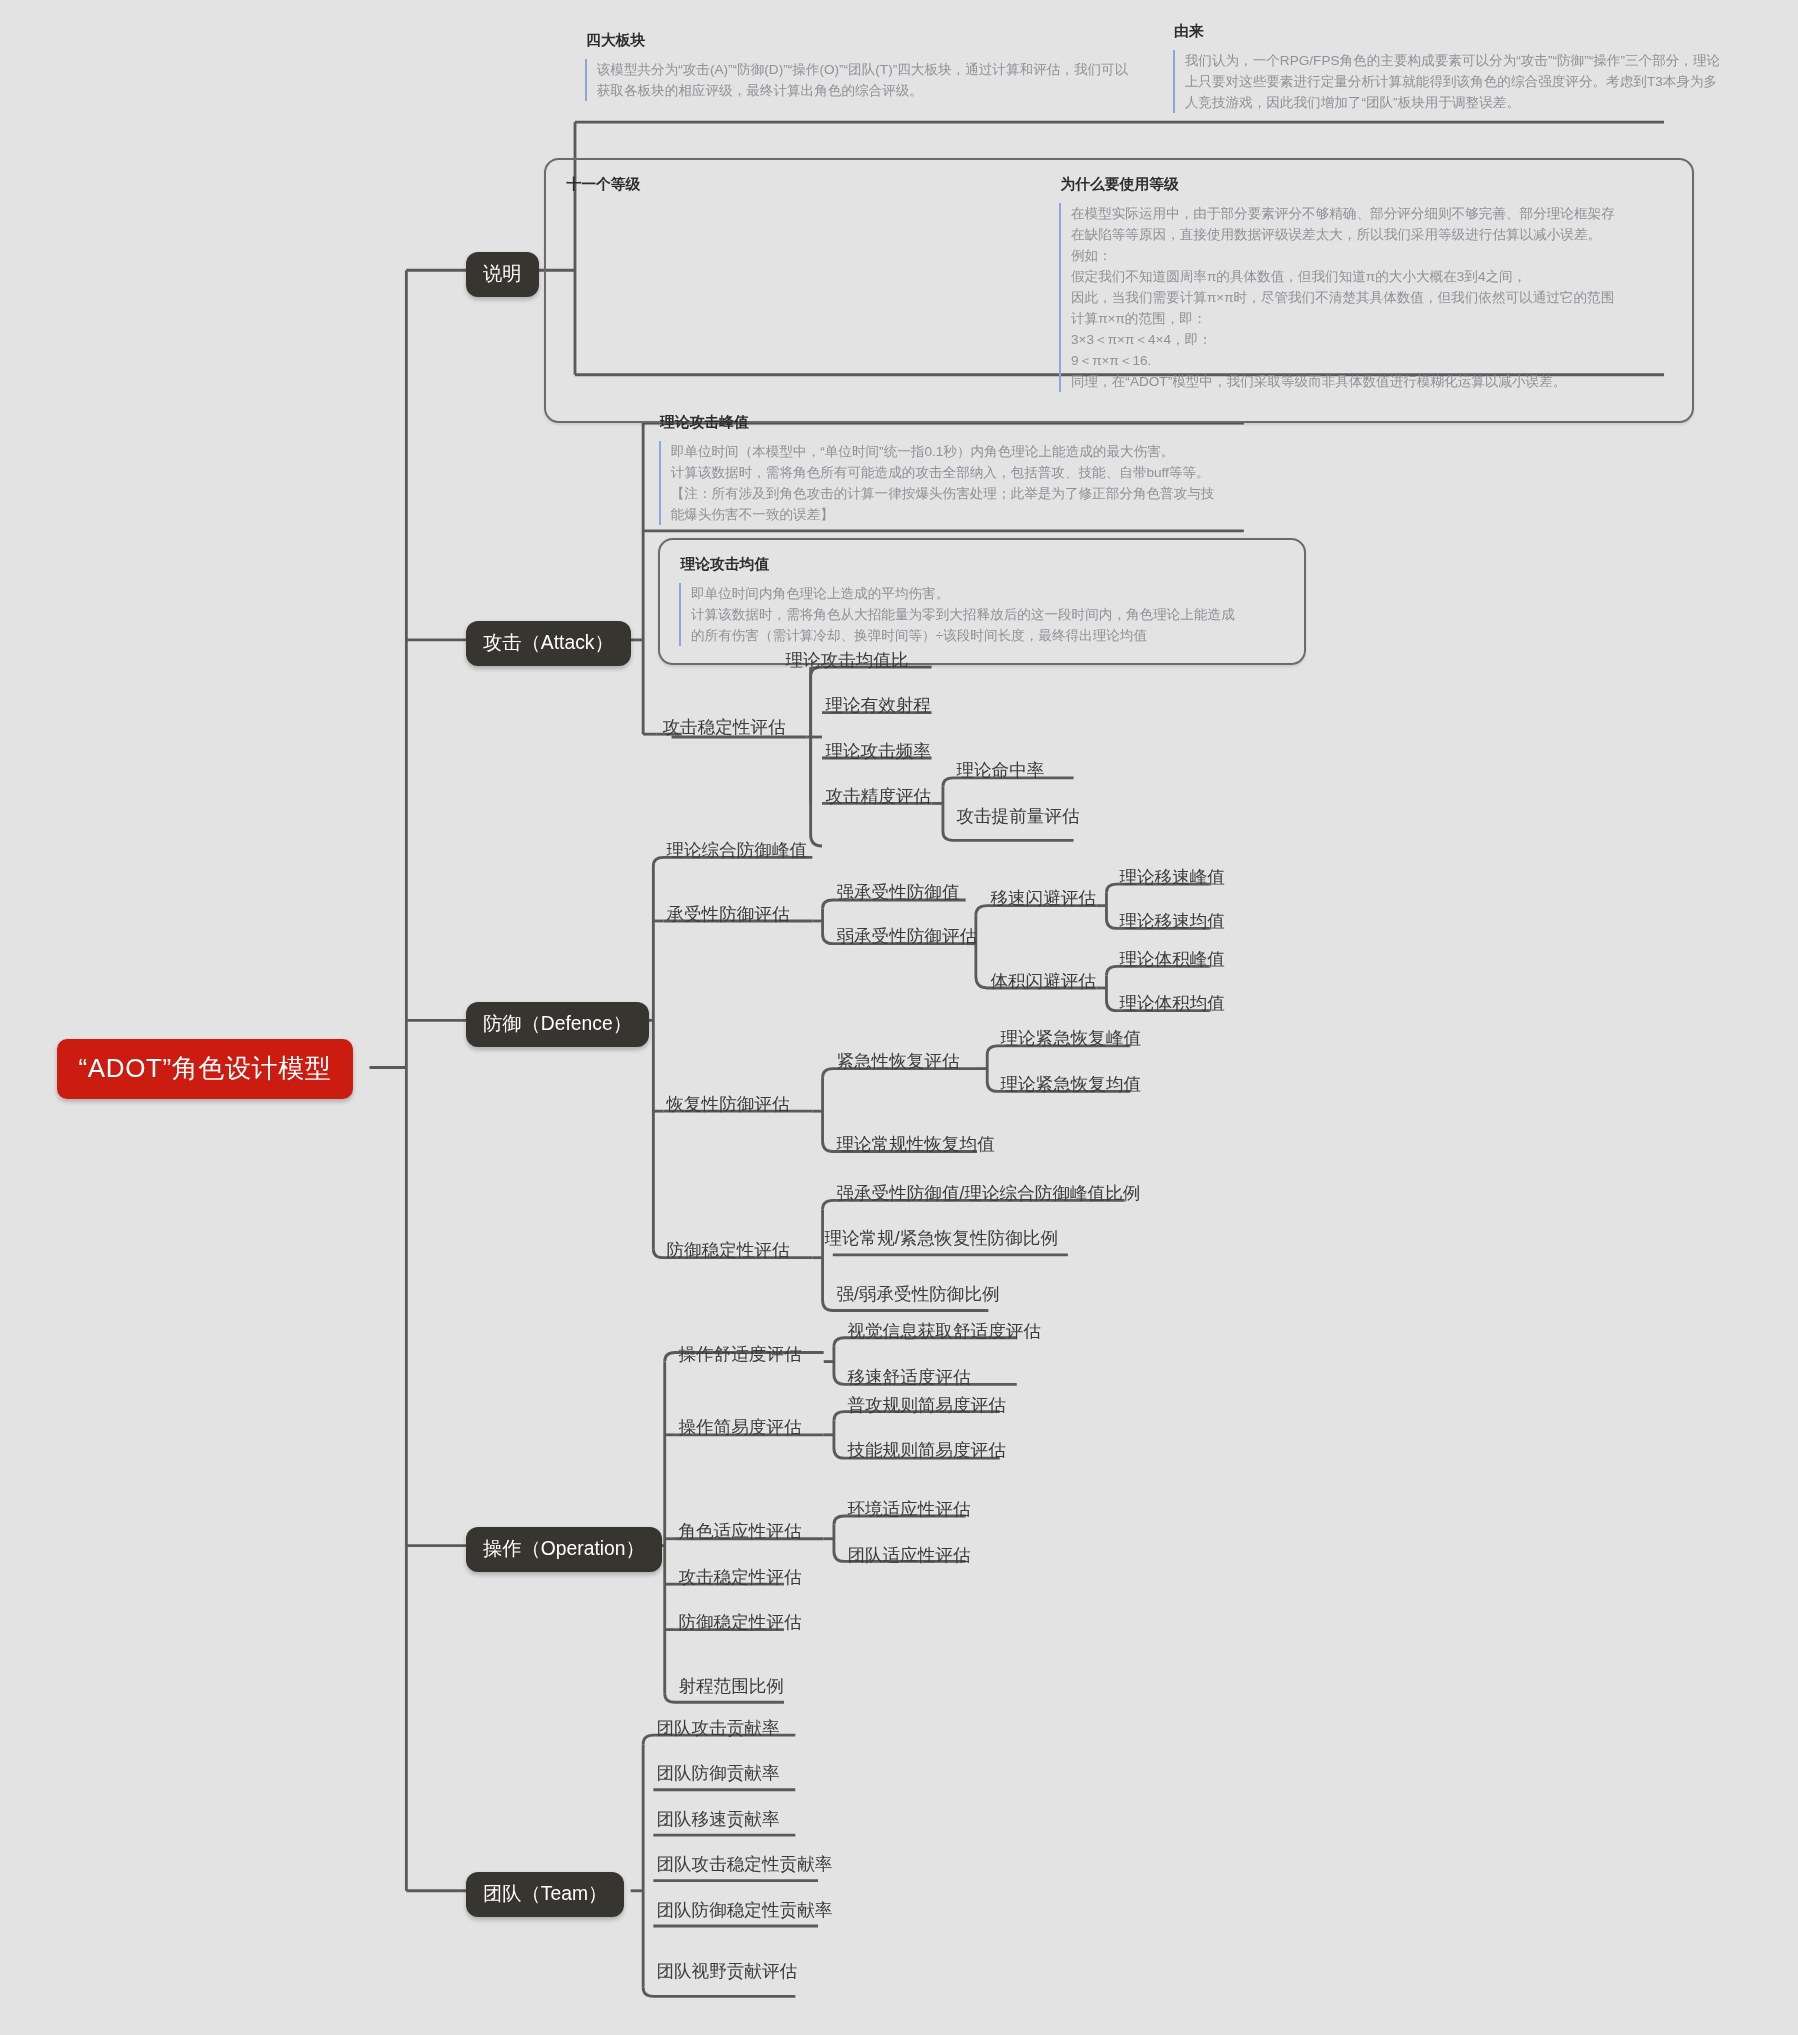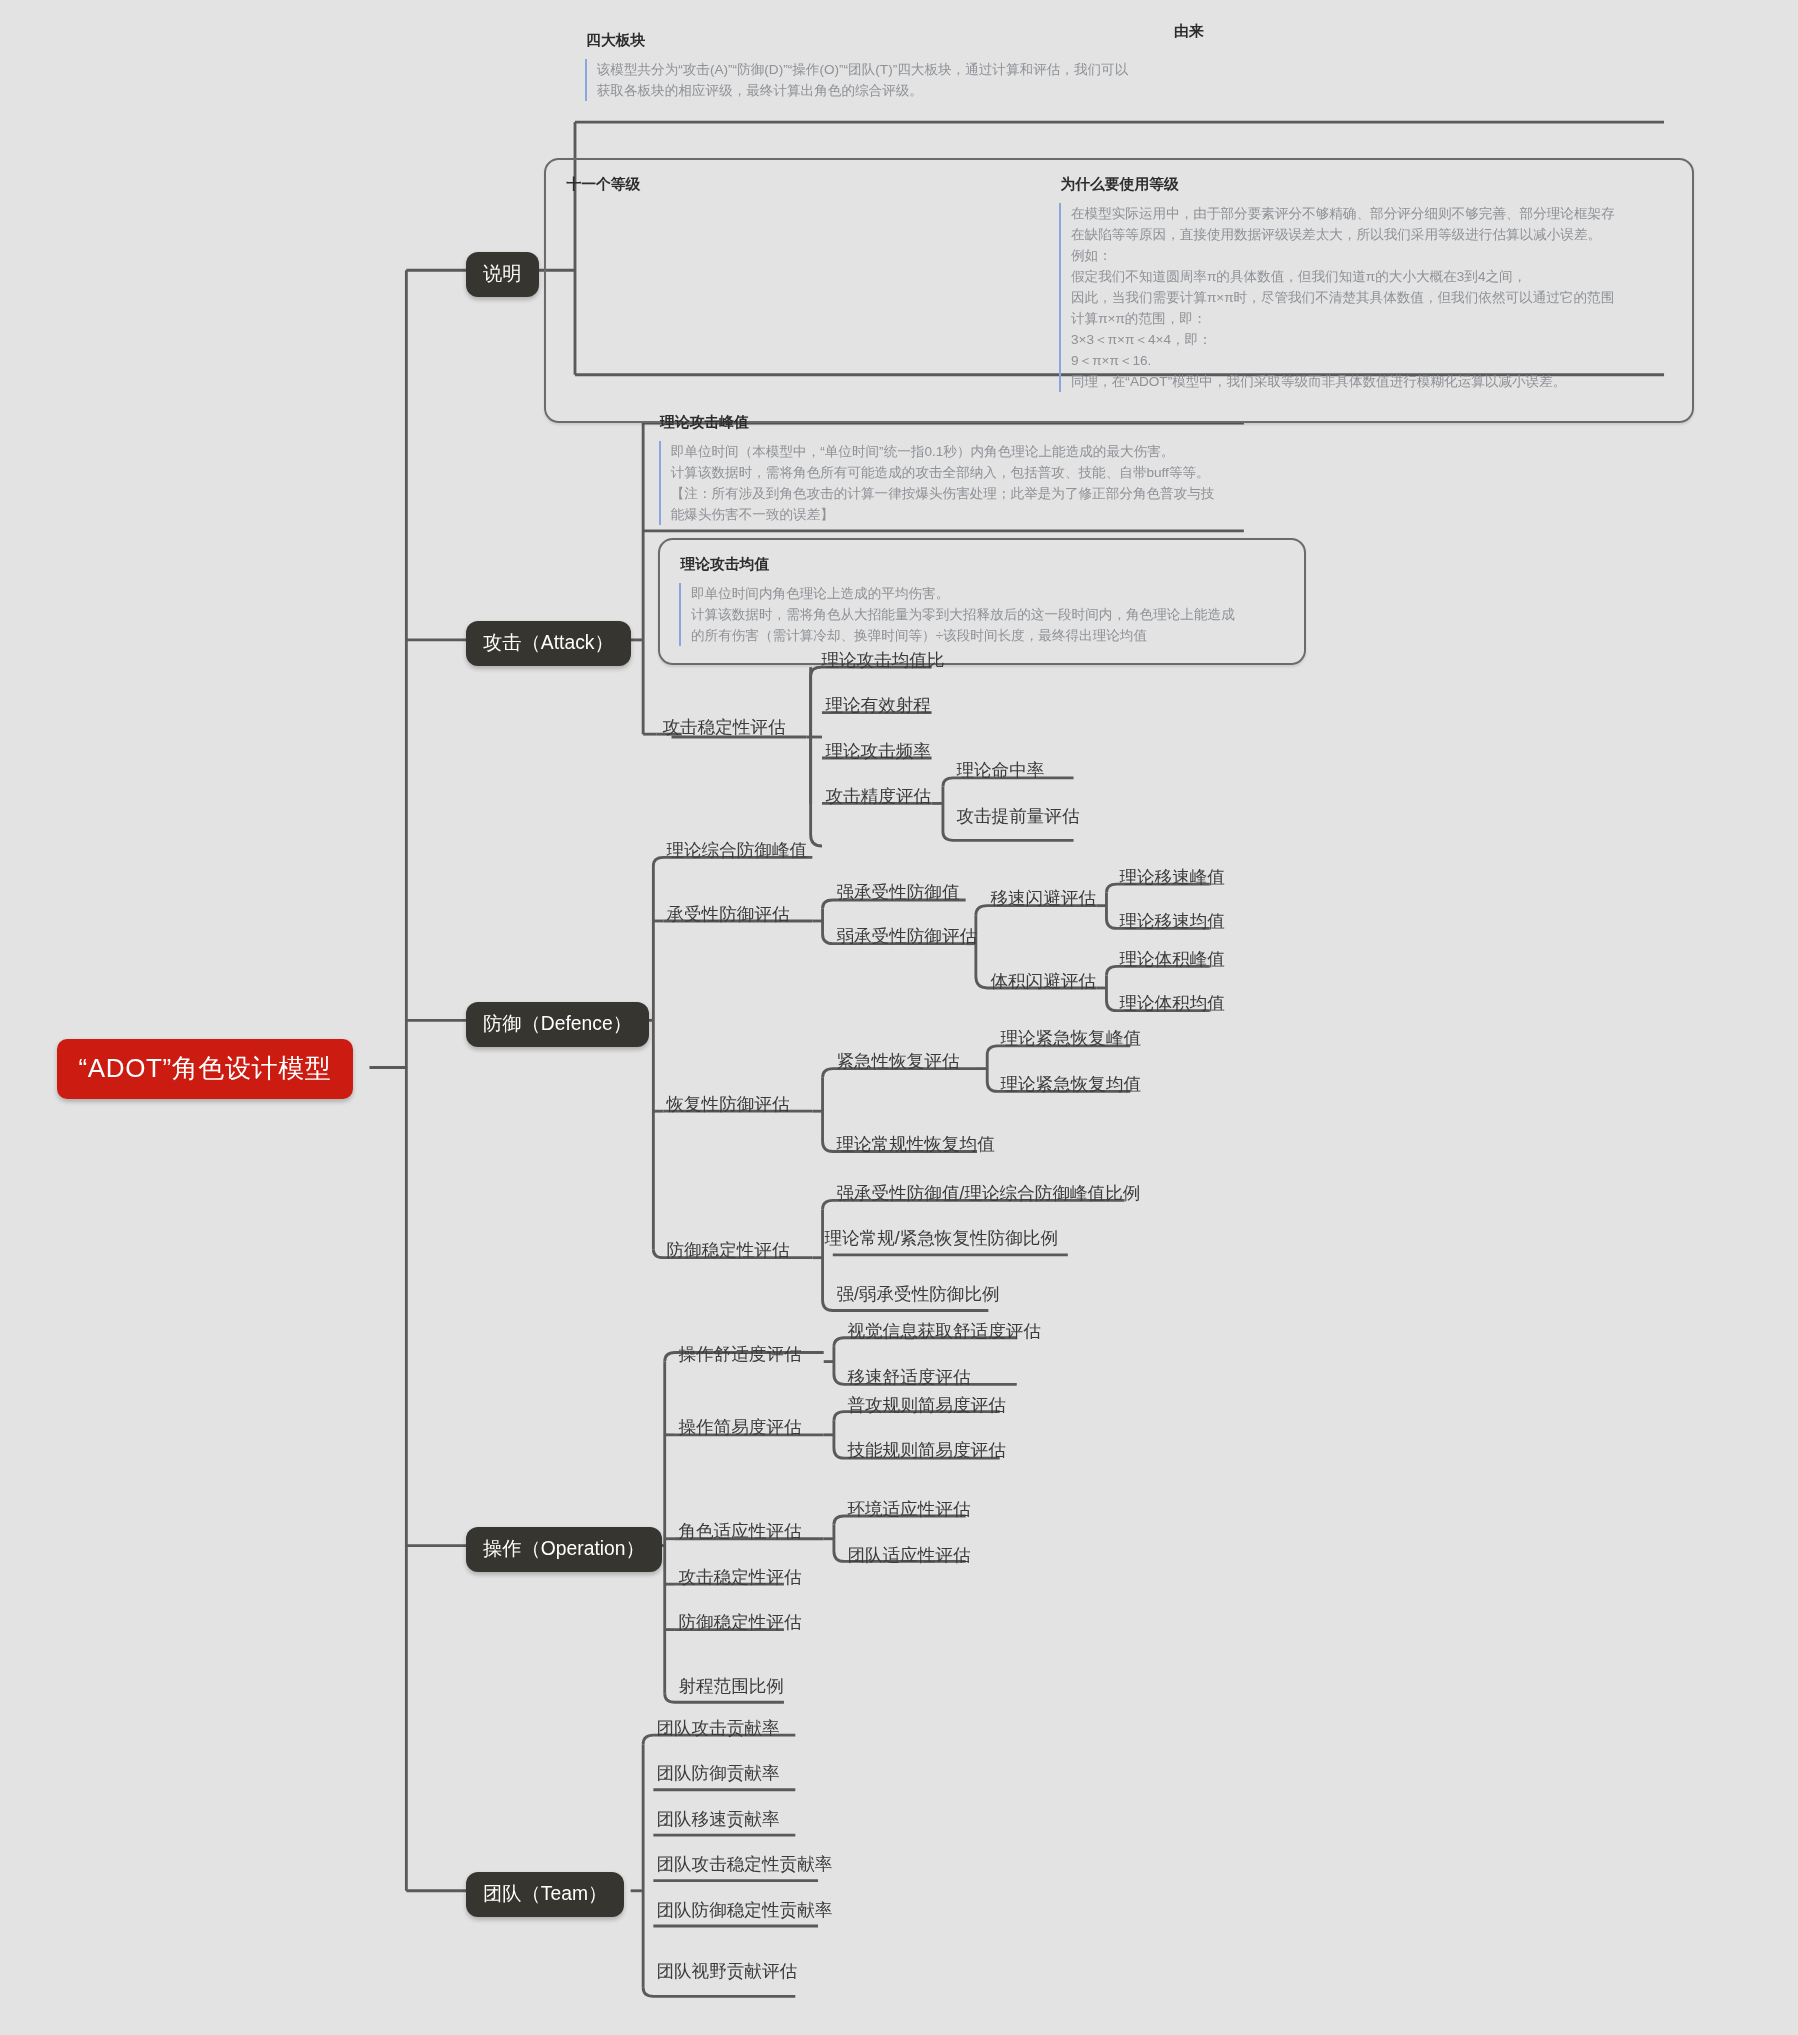--- a/index.html
+++ b/index.html
@@ -183,20 +183,25 @@
   <div class="card" style="left:585px;top:33px;">
     <div class="card-title">四大板块</div>
     <div class="card-body">
       <div>该模型共分为“攻击(A)”“防御(D)”“操作(O)”“团队(T)”四大板块，通过计算和评估，我们可以</div>
       <div>获取各板块的相应评级，最终计算出角色的综合评级。</div>
     </div>
   </div>
 
   <div class="card" style="left:1173px;top:24px;">
     <div class="card-title">由来</div>
+    <div class="card-body">
+      <div>我们认为，一个RPG/FPS角色的主要构成要素可以分为“攻击”“防御”“操作”三个部分，理论</div>
+      <div>上只要对这些要素进行定量分析计算就能得到该角色的综合强度评分。考虑到T3本身为多</div>
+      <div>人竞技游戏，因此我们增加了“团队”板块用于调整误差。</div>
+    </div>
   </div>
 
   <div class="card framed cols" style="left:544px;top:158px;width:1107px;height:227px;">
     <div style="width:494px;">
       <div class="card-title">十一个等级</div>
     </div>
     <div style="width:602px;">
       <div class="card-title">为什么要使用等级</div>
       <div class="card-body">
         <div>在模型实际运用中，由于部分要素评分不够精确、部分评分细则不够完善、部分理论框架存</div>
@@ -233,21 +238,21 @@
 
   <div class="node root" style="left:57px;top:1039px;">“ADOT”角色设计模型</div>
 
   <div class="node branch" style="left:466px;top:252px;">说明</div>
   <div class="node branch" style="left:466px;top:621px;">攻击（Attack）</div>
   <div class="node branch" style="left:466px;top:1002px;">防御（Defence）</div>
   <div class="node branch" style="left:466px;top:1527px;">操作（Operation）</div>
   <div class="node branch" style="left:466px;top:1872px;">团队（Team）</div>
 
   <div class="node leaf" style="left:659px;top:717px;">攻击稳定性评估</div>
-  <div class="node leaf" style="left:818px;top:650px;">理论攻击均值比</div>
+  <div class="node leaf" style="left:782px;top:650px;">理论攻击均值比</div>
   <div class="node leaf" style="left:822px;top:695px;">理论有效射程</div>
   <div class="node leaf" style="left:822px;top:741px;">理论攻击频率</div>
   <div class="node leaf" style="left:822px;top:786px;">攻击精度评估</div>
   <div class="node leaf" style="left:953px;top:760px;">理论命中率</div>
   <div class="node leaf" style="left:953px;top:806px;">攻击提前量评估</div>
 
   <div class="node leaf" style="left:663px;top:840px;">理论综合防御峰值</div>
   <div class="node leaf" style="left:663px;top:904px;">承受性防御评估</div>
   <div class="node leaf" style="left:833px;top:882px;">强承受性防御值</div>
   <div class="node leaf" style="left:833px;top:926px;">弱承受性防御评估</div>

